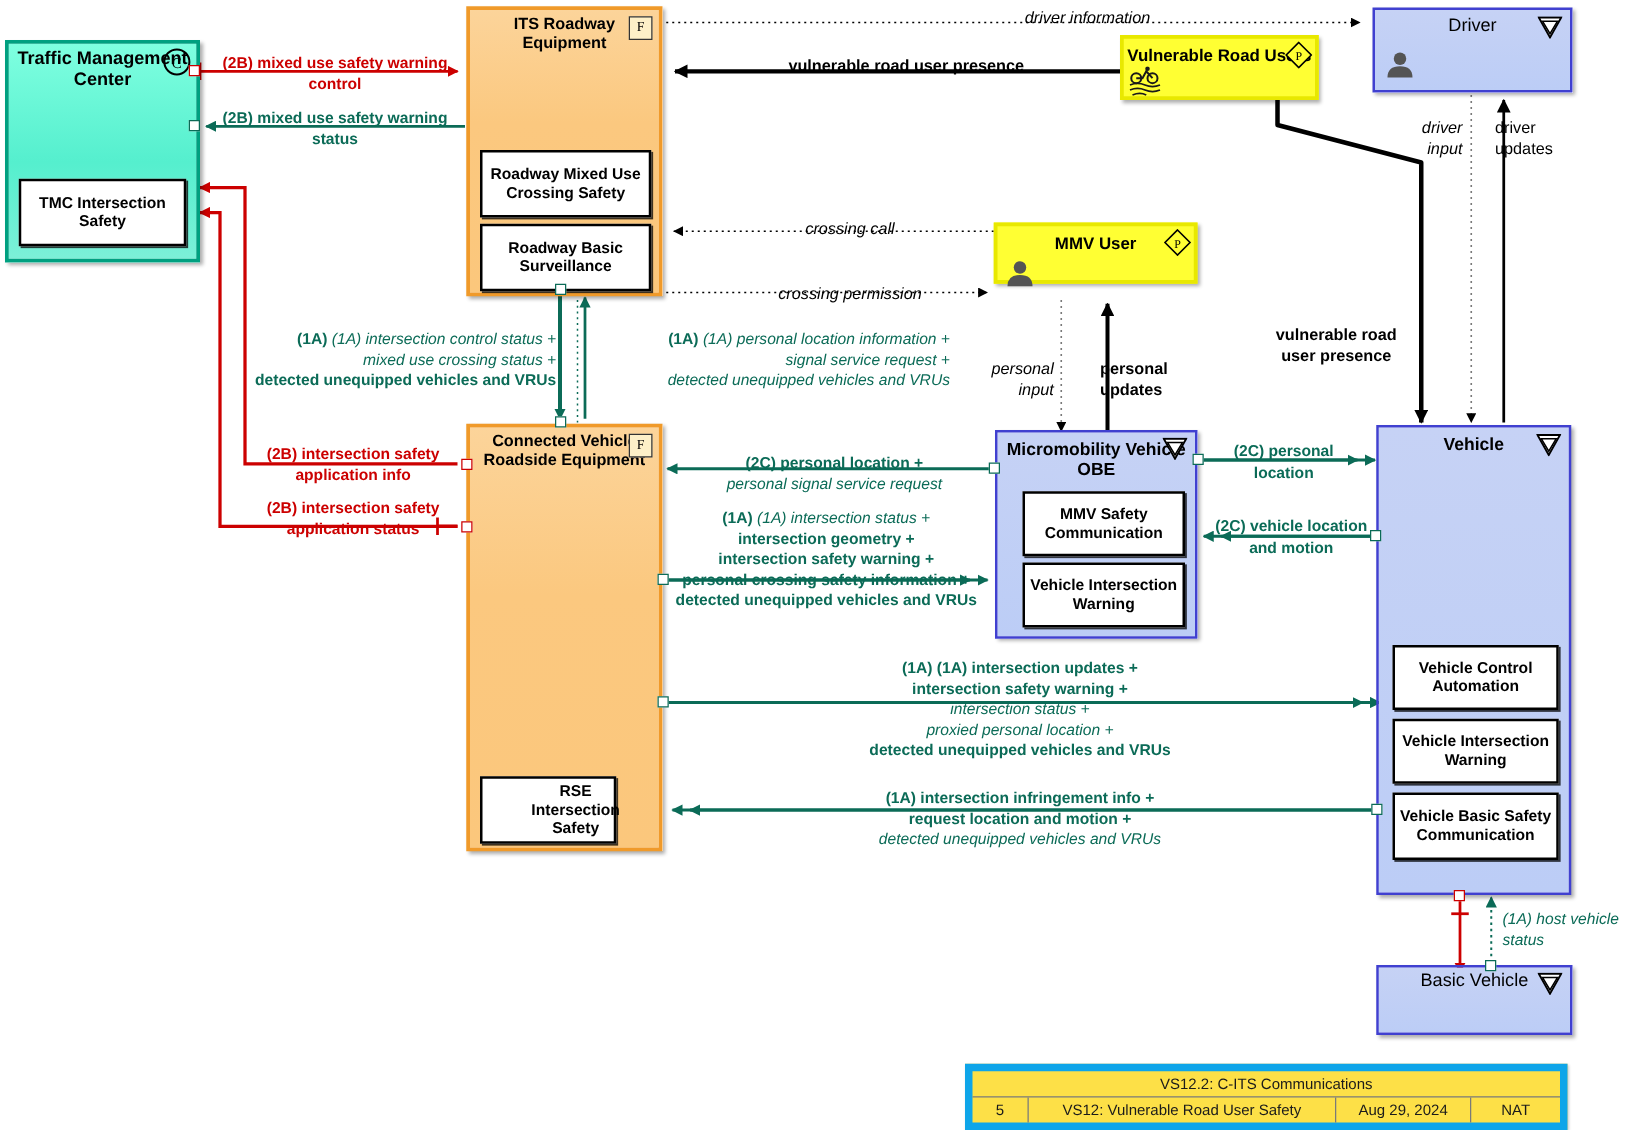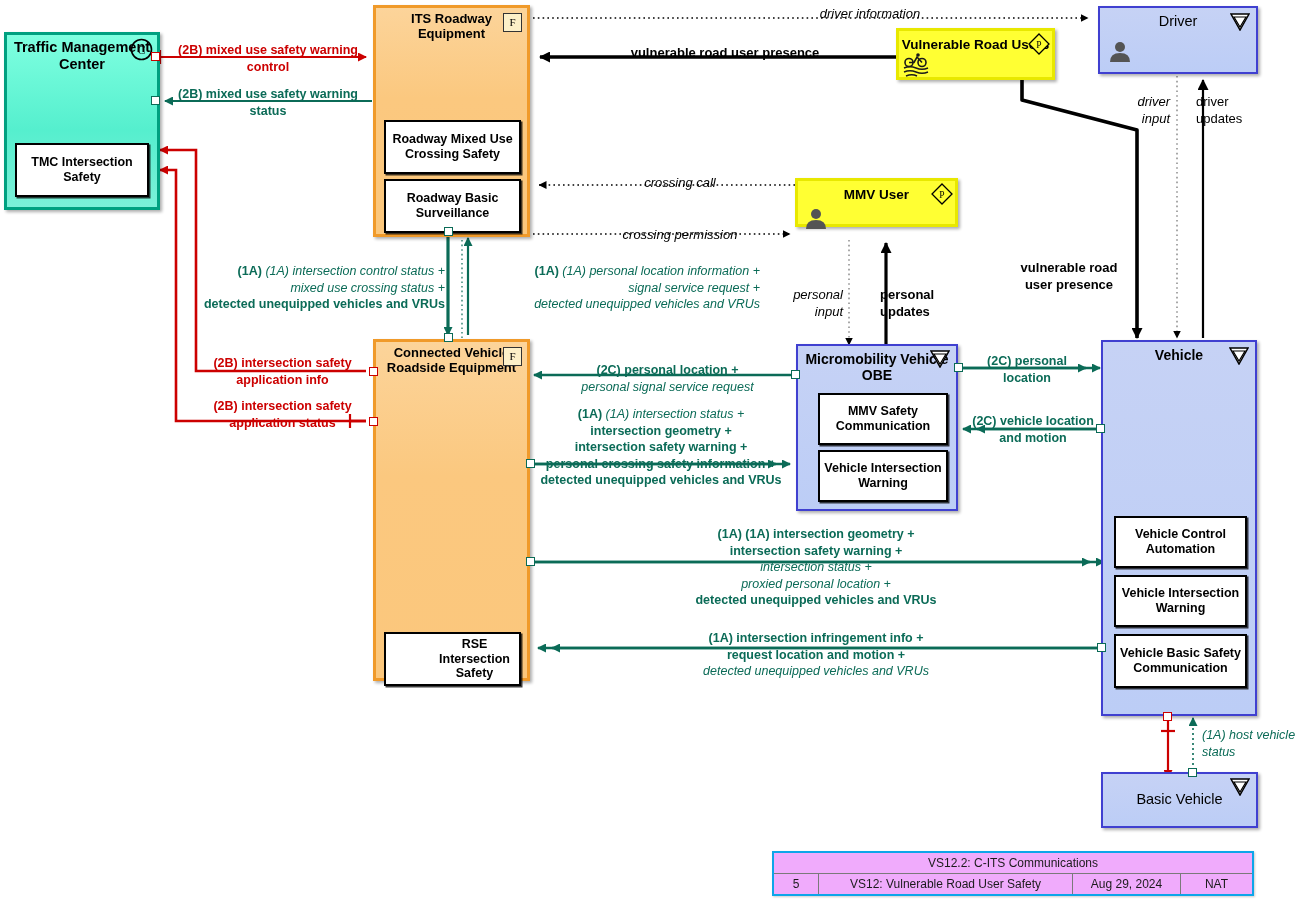--- a/index.html
+++ b/index.html
@@ -60,21 +60,21 @@
   .f125{font-size:12.5px;}
   .f13{font-size:13px;}
 
   
   .port{position:absolute;width:9px;height:9px;box-sizing:border-box;background:#fff;}
   .port.g{border:1.6px solid #0b6b57;}
   .port.r{border:1.6px solid #cc0000;}
 
   
   #legend{position:absolute;left:772px;top:851px;width:482px;
-     border:2px solid #0ea5e9;background:#f0abfc;box-sizing:border-box;
+     border:6px solid #0ea5e9;background:#fde047;box-sizing:border-box;
      font-family:"Liberation Sans",sans-serif;box-shadow:1px 1px 2px rgba(0,0,0,.2);}
   #legend .lrow{display:flex;}
   #legend .lrow.top{border-bottom:1px solid #7a7a7a;}
   #legend .lcell{padding:3px 4px;font-size:12px;text-align:center;
      box-sizing:border-box;color:#1b1b1b;}
   #legend .lcell+.lcell{border-left:1px solid #7a7a7a;}
   #legend .c-title{width:100%;}
   #legend .c-num{width:44px;}
   #legend .c-name{flex:1;}
   #legend .c-date{width:108px;}
@@ -174,21 +174,21 @@
     <span>Roadway Mixed Use Crossing Safety</span>
   </div>
   <div class="fo" style="left:8px;top:171px;width:137px;height:54px;">
     <span>Roadway Basic Surveillance</span>
   </div>
 </div>
 
 <div class="node n-orange" style="left:373px;top:339px;width:157px;height:342px;">
   <div class="title">Connected Vehicle Roadside Equipment</div>
   <div class="badge-sq" style="right:5px;top:5px;">F</div>
-  <div class="fo" style="left:8px;top:290px;width:137px;height:54px;padding-left:44px;">
+  <div class="fo" style="left:8px;top:279px;width:109px;height:54px;padding-left:44px;">
     <span>RSE Intersection Safety</span>
   </div>
 </div>
 
 <div class="node n-yellow" style="left:896px;top:28px;width:159px;height:52px;">
   <div class="title">Vulnerable Road Users</div>
   <svg class="badge-dia" style="right:2px;top:2px;" viewBox="0 0 22 22">
     <path d="M11,1 L21,11 L11,21 L1,11 z" fill="#ffff33" stroke="#000" stroke-width="1.3"></path>
     <text x="11" y="15" font-size="9.5" font-family="Liberation Serif,serif" text-anchor="middle" fill="#000">P</text>
   </svg>
@@ -252,21 +252,21 @@
   </div>
   <div class="fo" style="left:11px;top:233px;width:133px;height:52px;">
     <span>Vehicle Intersection Warning</span>
   </div>
   <div class="fo" style="left:11px;top:292px;width:133px;height:54px;">
     <span>Vehicle Basic Safety Communication</span>
   </div>
 </div>
 
 <div class="node n-blue plain" style="left:1101px;top:772px;width:157px;height:56px;">
-  <div class="title" style="padding-top:17px;">Basic Vehicle</div>
+  <div class="title" style="padding-top:3px;">Basic Vehicle</div>
   <svg class="badge-tri" style="right:6px;top:4px;" viewBox="0 0 20 18">
     <path d="M1,1 L19,1 L10,17 z" fill="#fff" stroke="#000" stroke-width="1.5"></path>
     <path d="M4,4 L16,4 L10,14 z" fill="none" stroke="#000" stroke-width="1.2"></path>
   </svg>
 </div>
 
 <div class="port r" style="left:151px;top:52px;"></div>
 <div class="port g" style="left:151px;top:96px;"></div>
 <div class="port r" style="left:369px;top:367px;"></div>
 <div class="port r" style="left:369px;top:417px;"></div>
@@ -375,21 +375,21 @@
   <div>location</div>
 </div>
 
 <div class="lbl c green b f125" style="left:963px;top:413px;width:140px;">
   <div>(2C) vehicle location</div>
   <div>and motion</div>
 </div>
 
 <div class="lbl c green f125" style="left:620px;top:526px;width:392px;">
   <div><span class="b">(1A)</span>
-    <span class="b">(1A) intersection geometry +</span></div>
+    <span class="b">(1A) intersection updates +</span></div>
   <div class="b">intersection safety warning +</div>
   <div class="i">intersection status +</div>
   <div class="i">proxied personal location +</div>
   <div class="b">detected unequipped vehicles and VRUs</div>
 </div>
 
 <div class="lbl c green f125" style="left:620px;top:630px;width:392px;">
   <div class="b">(1A) intersection infringement info +</div>
   <div class="b">request location and motion +</div>
   <div class="i">detected unequipped vehicles and VRUs</div>

